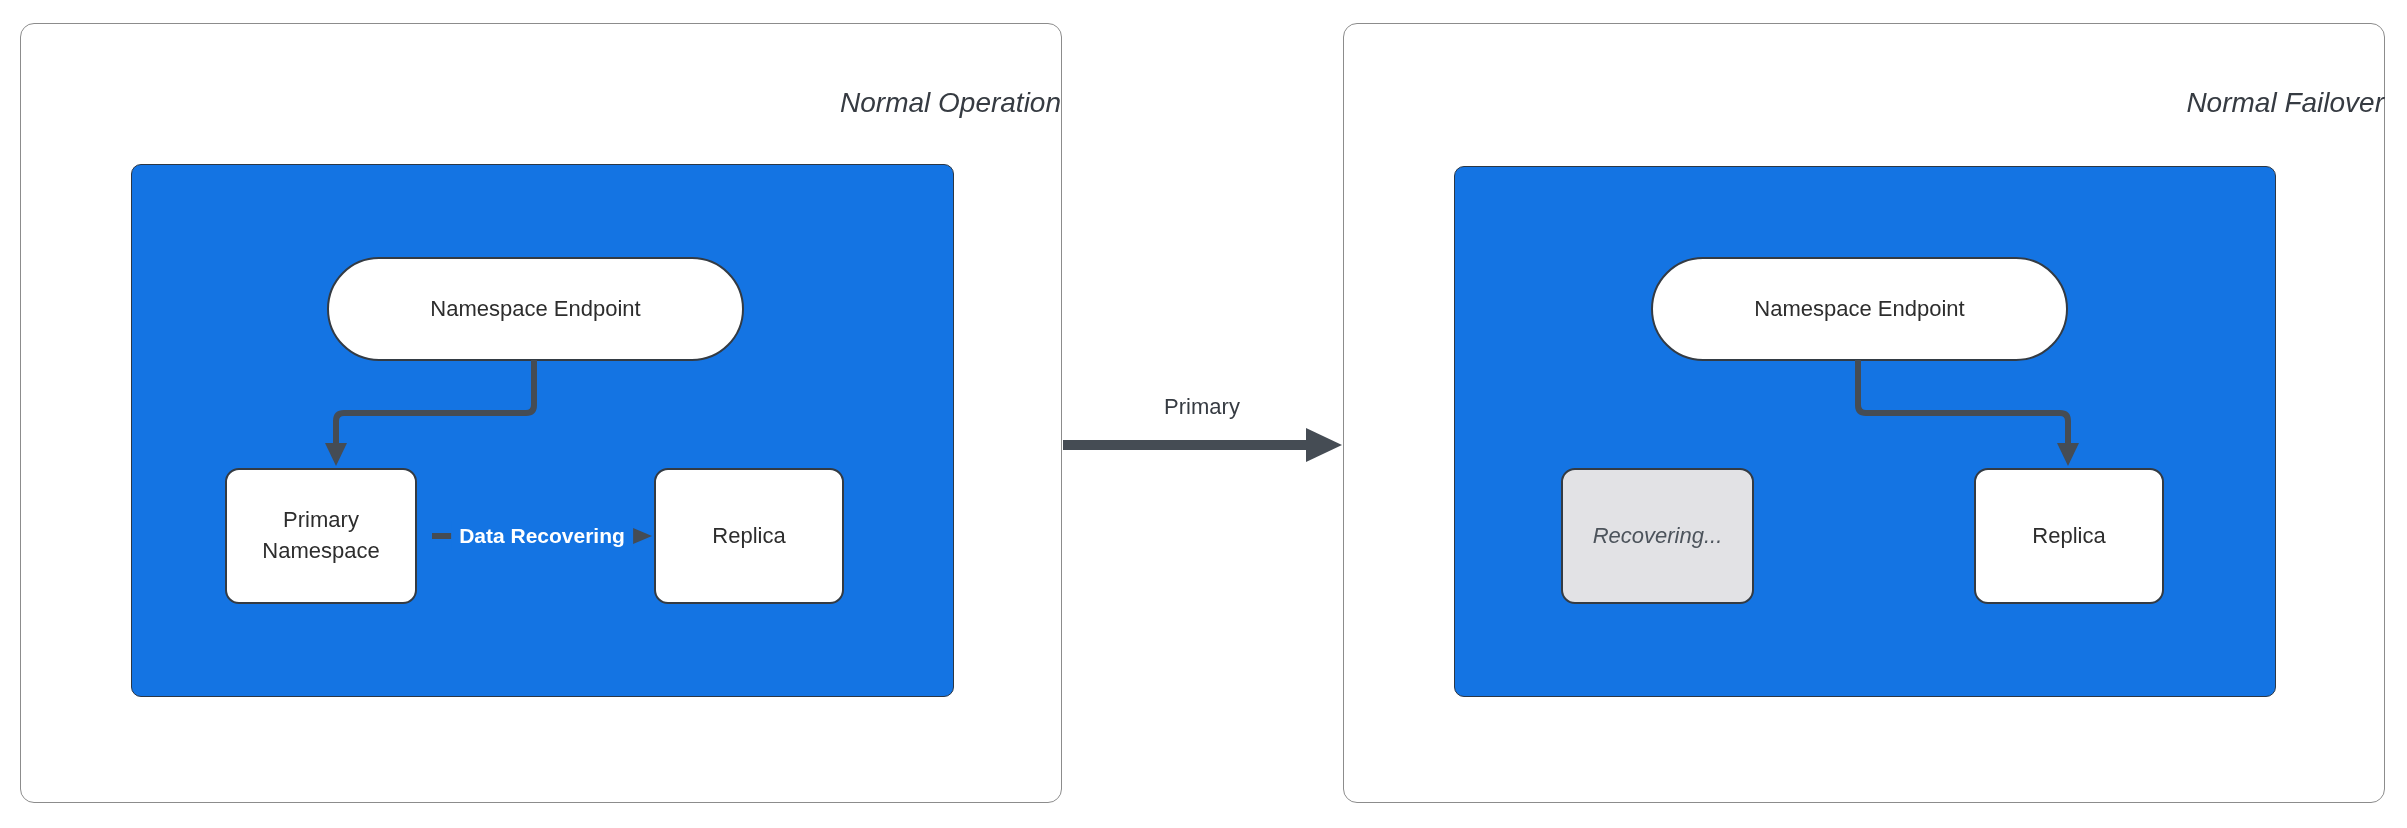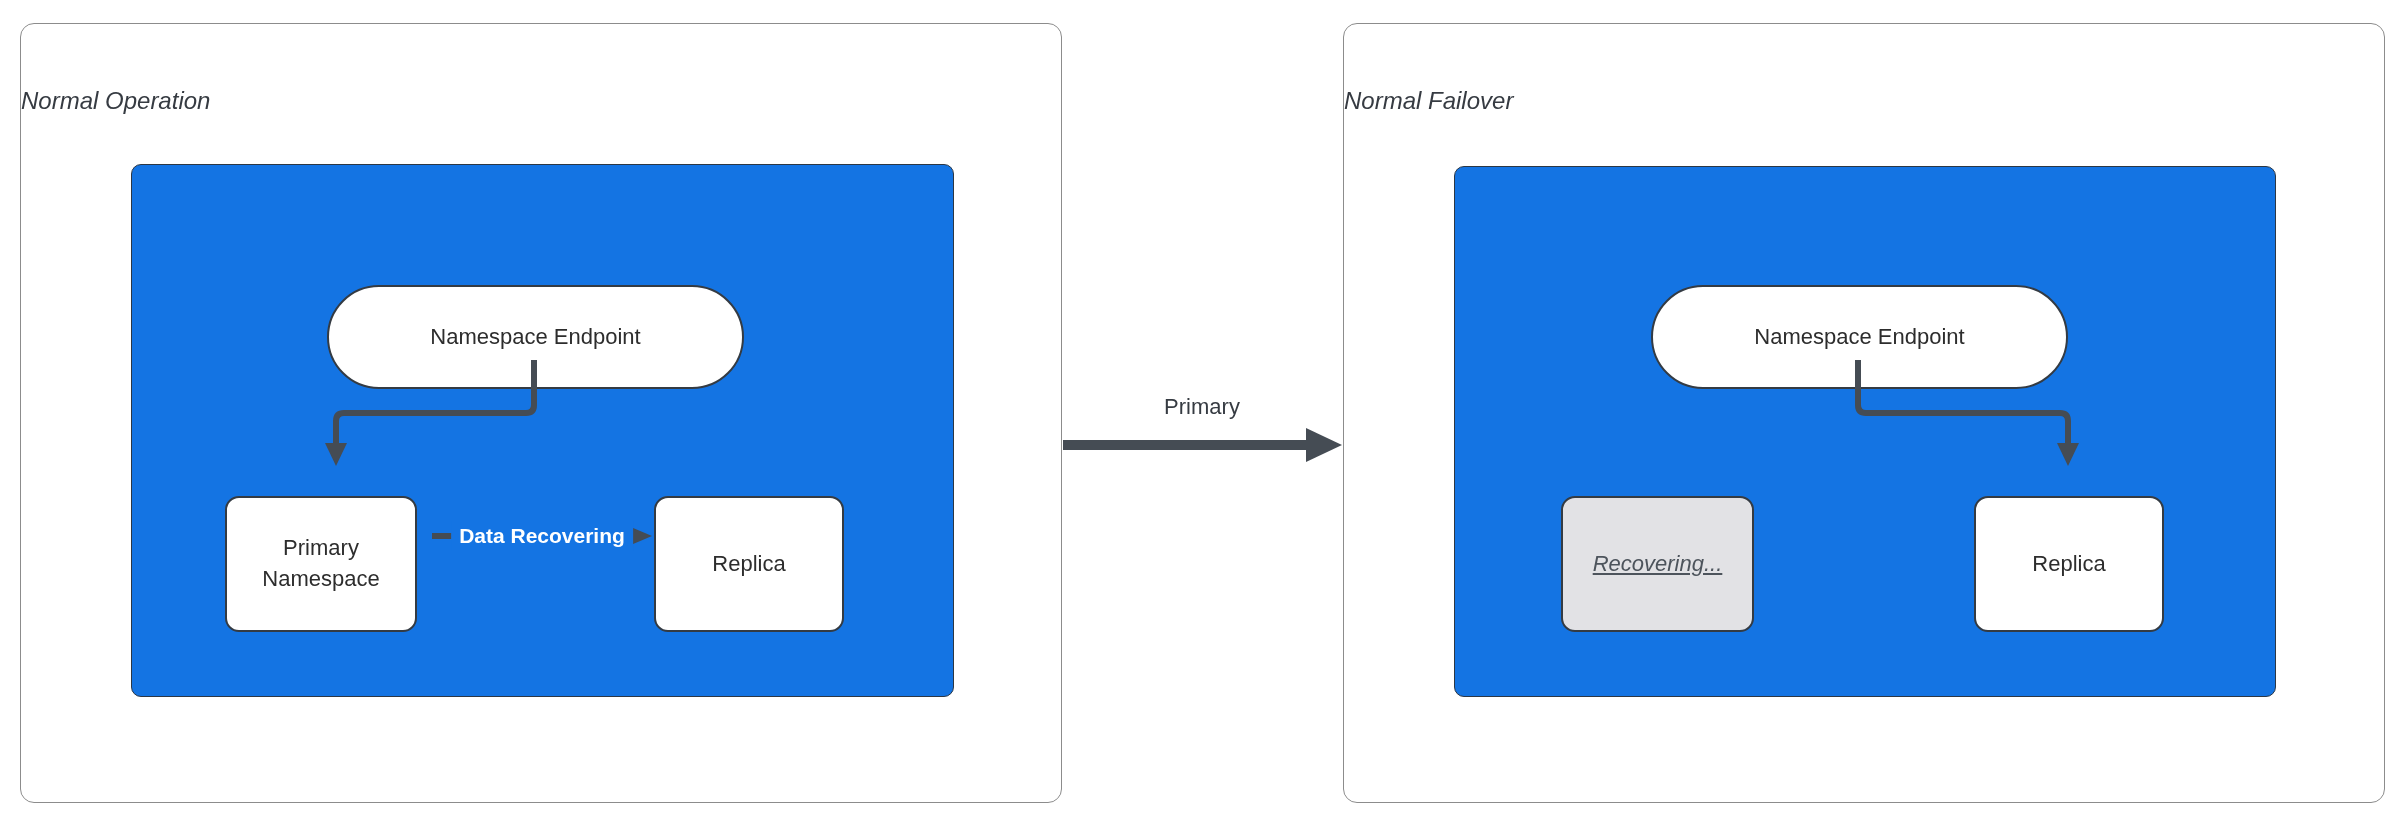--- a/index.html
+++ b/index.html
@@ -17,33 +17,33 @@
   *{margin:0;padding:0;box-sizing:border-box;}
   html,body{background:var(--canvas_bg);}
   body{font-family:"Liberation Sans", sans-serif;}
   .canvas{position:relative;width:2407px;height:828px;background:var(--canvas_bg);overflow:hidden;}
 
   .panel{position:absolute;top:23px;width:1042px;height:780px;background:#fff;
          border:1px solid var(--panel_border);border-radius:14px;z-index:1;}
   #panel-left{left:20px;}
   #panel-right{left:1343px;}
 
-  .panel-title{position:absolute;top:63px;left:0;width:100%;text-align:left;
-               font-size:24px;font-style:italic;font-weight:normal;color:var(--title_text);}
+  .panel-title{position:absolute;top:63px;left:0;width:100%;text-align:right;
+               font-size:28px;font-style:italic;font-weight:normal;color:var(--title_text);}
 
   .blue-box{position:absolute;background:var(--blue);border:1px solid #2c3744;border-radius:10px;}
   #blue-left{left:110px;top:140px;width:823px;height:533px;}
   #blue-right{left:110px;top:142px;width:822px;height:531px;}
 
   .node{position:absolute;display:flex;align-items:center;justify-content:center;text-align:center;
         background:#ffffff;border:2px solid var(--node_border);color:var(--node_text);
-        font-size:22px;line-height:1.4;z-index:2;margin-top:28px;}
+        font-size:22px;line-height:1.4;z-index:2;}
   .node.pill{border-radius:52px;}
   .node.rect{border-radius:14px;}
-  .node.muted{background:var(--muted_fill);color:var(--muted_text);font-style:italic;text-decoration:underline;}
+  .node.muted{background:var(--muted_fill);color:var(--muted_text);font-style:italic;}
 
   #node-endpoint-left{left:306px;top:233px;width:417px;height:104px;}
   #node-primary{left:204px;top:444px;width:192px;height:136px;padding:0 21px;}
   #node-replica-left{left:633px;top:444px;width:190px;height:136px;}
 
   #node-endpoint-right{left:307px;top:233px;width:417px;height:104px;}
   #node-recovering{left:217px;top:444px;width:193px;height:136px;}
   #node-replica-right{left:630px;top:444px;width:190px;height:136px;}
 
   svg.wires{position:absolute;left:0;top:0;width:2407px;height:828px;z-index:3;pointer-events:none;}

